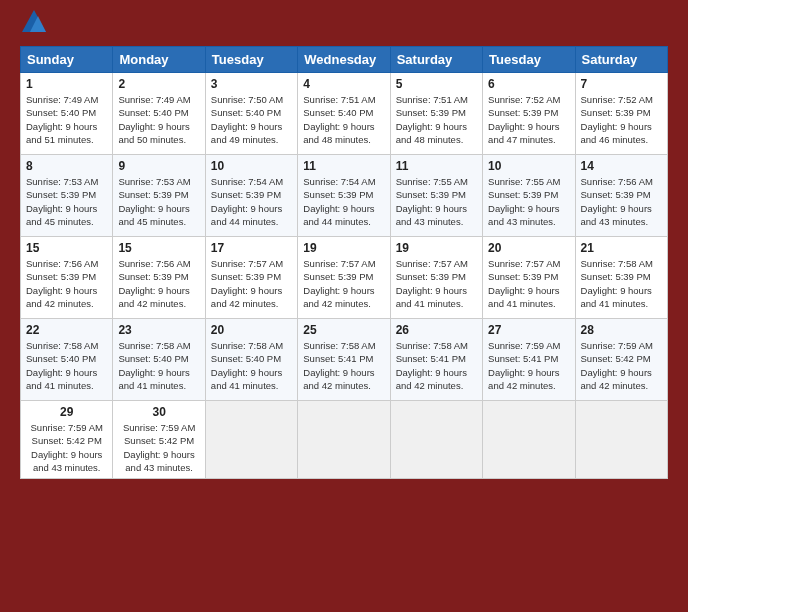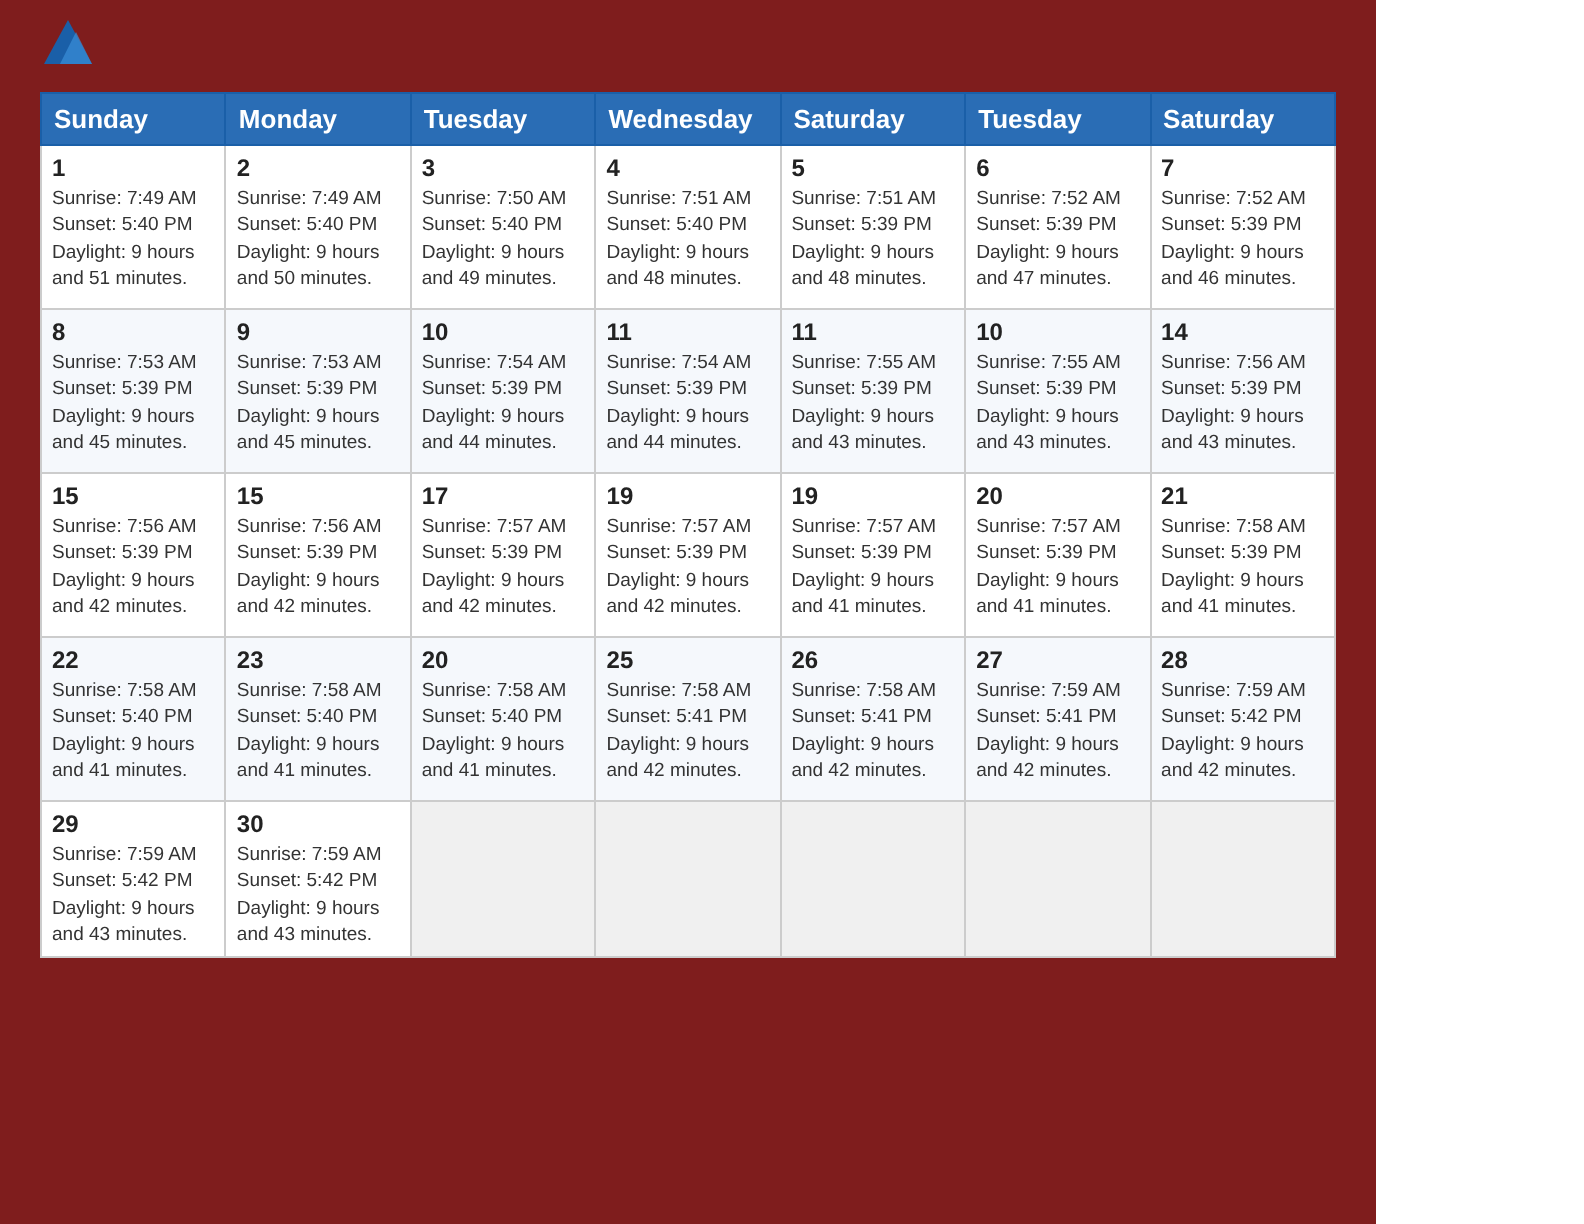--- a/index.html
+++ b/index.html
@@ -94,20 +94,21 @@
       color: #222;
     }
     .day-info {
       line-height: 1.4;
     }
     .empty-cell {
       background: #f0f0f0 !important;
     }
     .last-row td {
       height: 72px;
+      text-align: center;
     }
   </style>
 </head>
 <body>
 
 <div class="page">
   <div class="header">
     <div class="logo">
       <svg class="logo-icon" viewBox="0 0 28 28">
         <polygon points="14,2 26,24 2,24" fill="#1a5fa8"></polygon>

